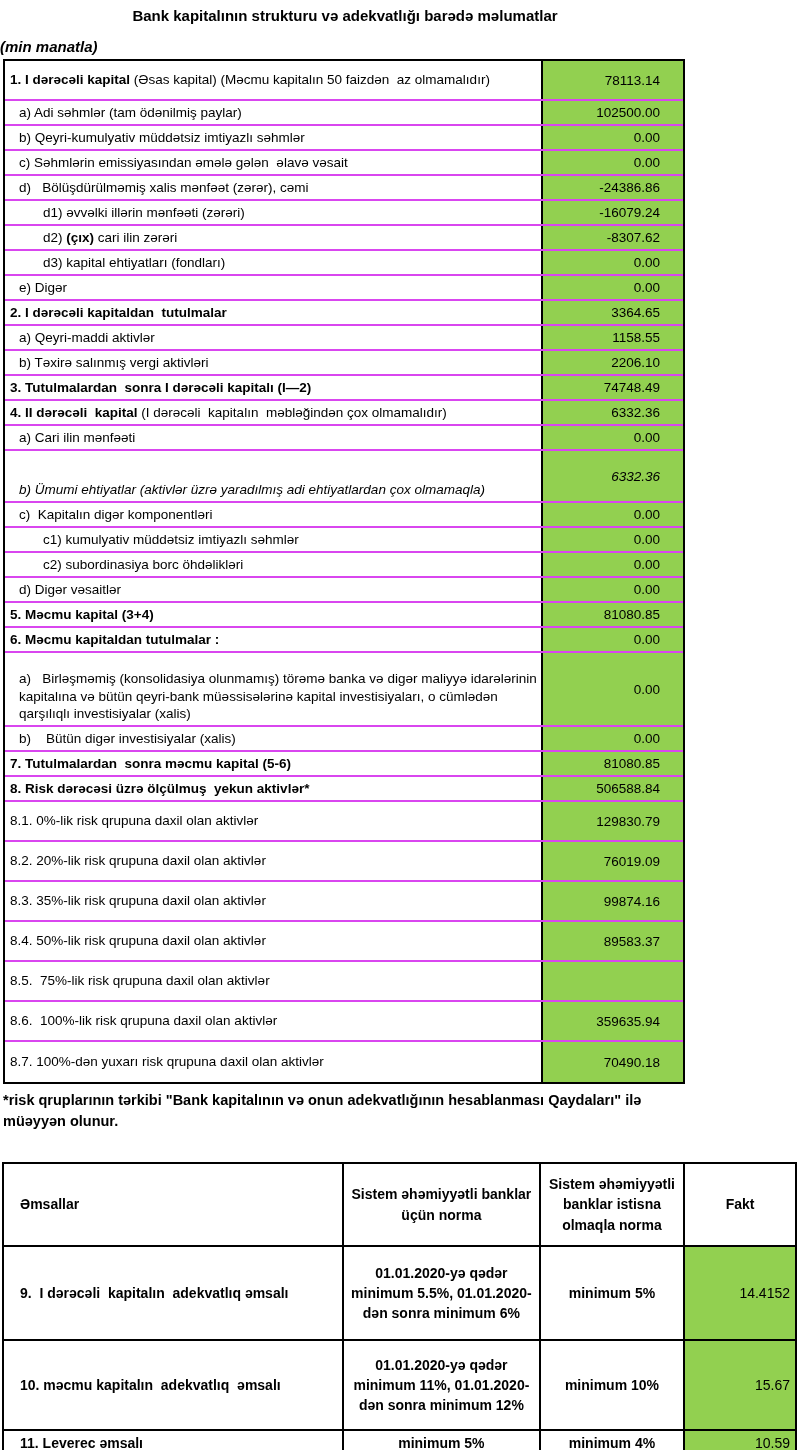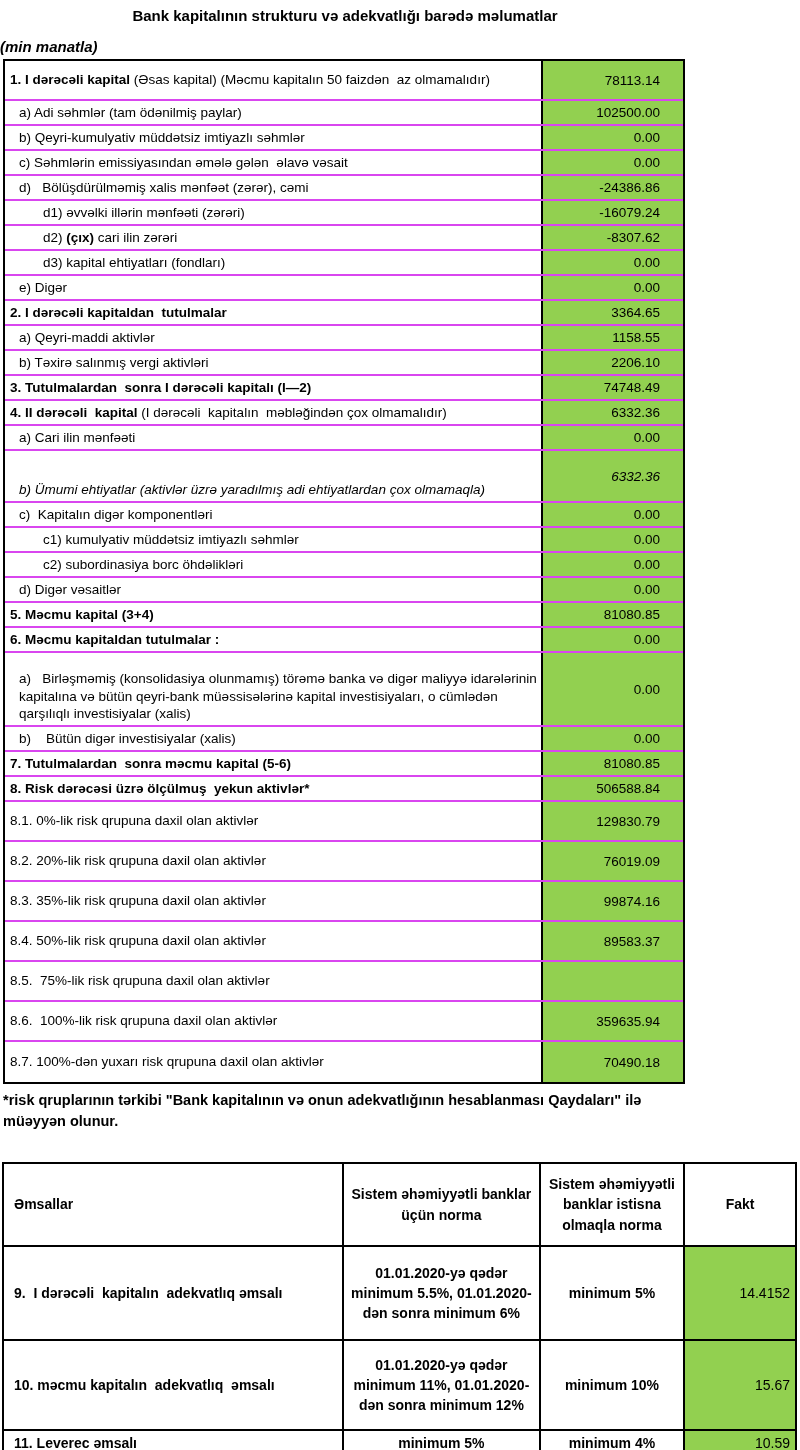--- a/index.html
+++ b/index.html
@@ -72,21 +72,21 @@
   .t2row { display:flex; border-bottom:2px solid #000; }
   .t2row:last-child { border-bottom:none; }
   .t2cell {
     border-left:2px solid #000;
     display:flex; align-items:center; justify-content:center;
     text-align:center;
     font-size:14px; font-weight:700; line-height:1.45;
     padding:2px 4px;
   }
   .t2cell:first-child { border-left:none; }
-  .c-label { width:339px; justify-content:flex-start; text-align:right; padding-left:10px; }
+  .c-label { width:339px; justify-content:flex-start; text-align:right; padding-left:16px; }
   .c-norm1 { width:197px; white-space:pre-line; }
   .c-norm2 { width:145px; }
   .c-fact  { width:112px; }
   .c-fact.val {
     background:#92d050;
     justify-content:flex-end; font-weight:400; padding-right:5px;
   }
   .t2head { min-height:83px; }
   .t2r9   { min-height:94px; }
   .t2r10  { min-height:90px; }

